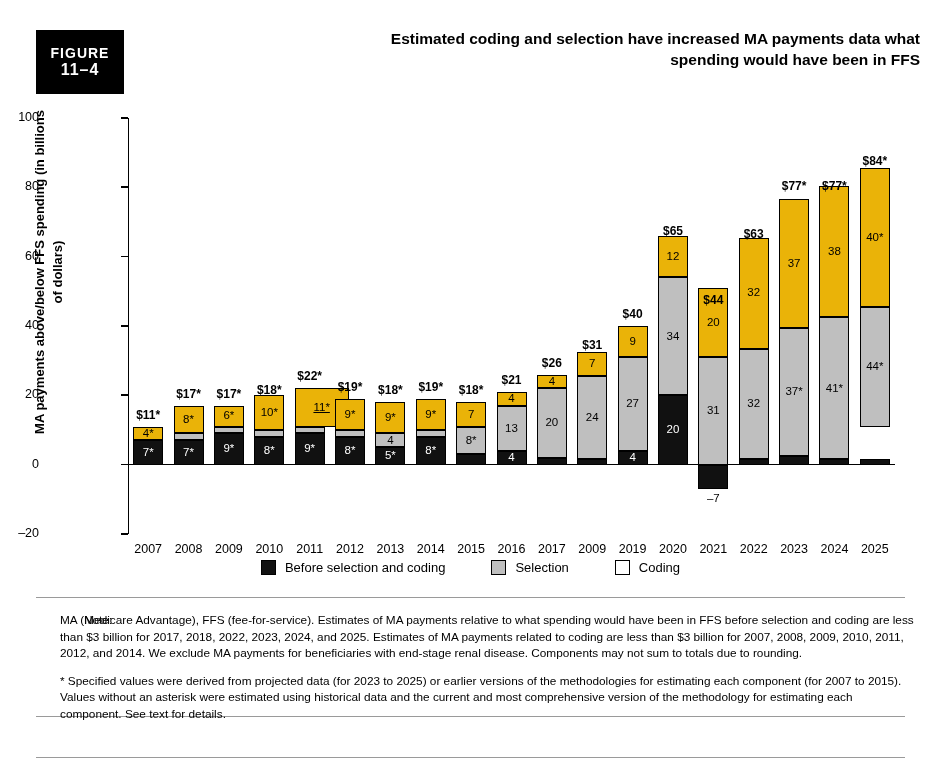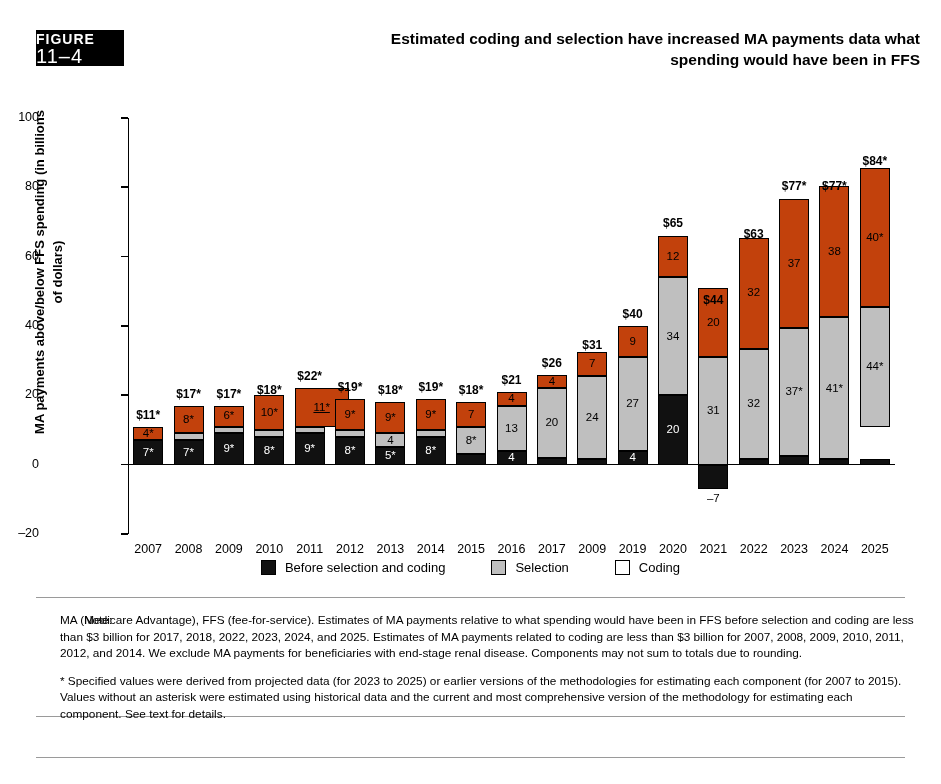--- a/index.html
+++ b/index.html
@@ -21,36 +21,37 @@
     height: 784px;
     background: #fff;
   }
 
   
   .figure-badge {
     position: absolute;
     left: 36px;
     top: 30px;
     width: 88px;
-    height: 36px;
+    height: 64px;
     background: #000;
     color: #fff;
     display: flex;
     flex-direction: column;
+    align-items: center;
     justify-content: center;
     letter-spacing: 1px;
   }
   .figure-badge .fig-word {
     font-size: 14px;
     font-weight: bold;
     line-height: 16px;
   }
   .figure-badge .fig-num {
-    font-size: 20px;
-    font-weight: normal;
+    font-size: 16px;
+    font-weight: bold;
     line-height: 18px;
   }
 
   
   .chart-title {
     position: absolute;
     left: 330px;
     top: 28px;
     width: 590px;
     text-align: right;
@@ -122,21 +123,21 @@
     box-sizing: border-box;
     border: 1px solid #000;
     display: flex;
     align-items: center;
     justify-content: center;
     font-size: 11.5px;
     line-height: 1;
   }
   .seg-before { background: #111111; color: #ffffff; }
   .seg-selection { background: #bfbfbf; color: #000000; }
-  .seg-coding { background: #c2410c; color: #000000; }
+  .seg-coding { background: #eab308; color: #000000; }
   .seg.tiny { font-size: 0; }
   .seg-neg-label {
     position: absolute;
     font-size: 11.5px;
     color: #000;
     text-align: center;
   }
   .total-label {
     position: absolute;
     font-size: 12px;
@@ -327,21 +328,21 @@
         <div class="bar-group" style="left: 617.605px; width: 30px;">
           <div class="seg seg-before" style="left: 0px; width: 30px; top: 346.8px; height: 13.8667px;">4</div>
           <div class="seg seg-selection" style="left: 0px; width: 30px; top: 253.2px; height: 93.6px;">27</div>
           <div class="seg seg-coding" style="left: 0px; width: 30px; top: 222px; height: 31.2px;">9</div>
           <div class="total-label" style="left: -14px; width: 58px; top: 203px;">$40</div>
         </div>
         <div class="bar-group" style="left: 657.974px; width: 30px;">
           <div class="seg seg-before" style="left: 0px; width: 30px; top: 291.333px; height: 69.3333px;">20</div>
           <div class="seg seg-selection" style="left: 0px; width: 30px; top: 173.467px; height: 117.867px;">34</div>
           <div class="seg seg-coding" style="left: 0px; width: 30px; top: 131.867px; height: 41.6px;">12</div>
-          <div class="total-label" style="left: -14px; width: 58px; top: 112px;">$65</div>
+          <div class="total-label" style="left: -14px; width: 58px; top: 120px;">$65</div>
         </div>
         <div class="bar-group" style="left: 698.342px; width: 30px;">
           <div class="seg seg-before" style="left: 0px; width: 30px; top: 360.667px; height: 24.2667px;"></div>
           <div class="seg-neg-label" style="left: 0px; width: 30px; top: 387.933px;">–7</div>
           <div class="seg seg-selection" style="left: 0px; width: 30px; top: 253.2px; height: 107.467px;">31</div>
           <div class="seg seg-coding" style="left: 0px; width: 30px; top: 183.867px; height: 69.3333px;">20</div>
           <div class="total-label" style="left: -14px; width: 58px; top: 189.133px;">$44</div>
         </div>
         <div class="bar-group" style="left: 738.711px; width: 30px;">
           <div class="seg seg-before tiny" style="left: 0px; width: 30px; top: 355.467px; height: 5.2px;"></div>

